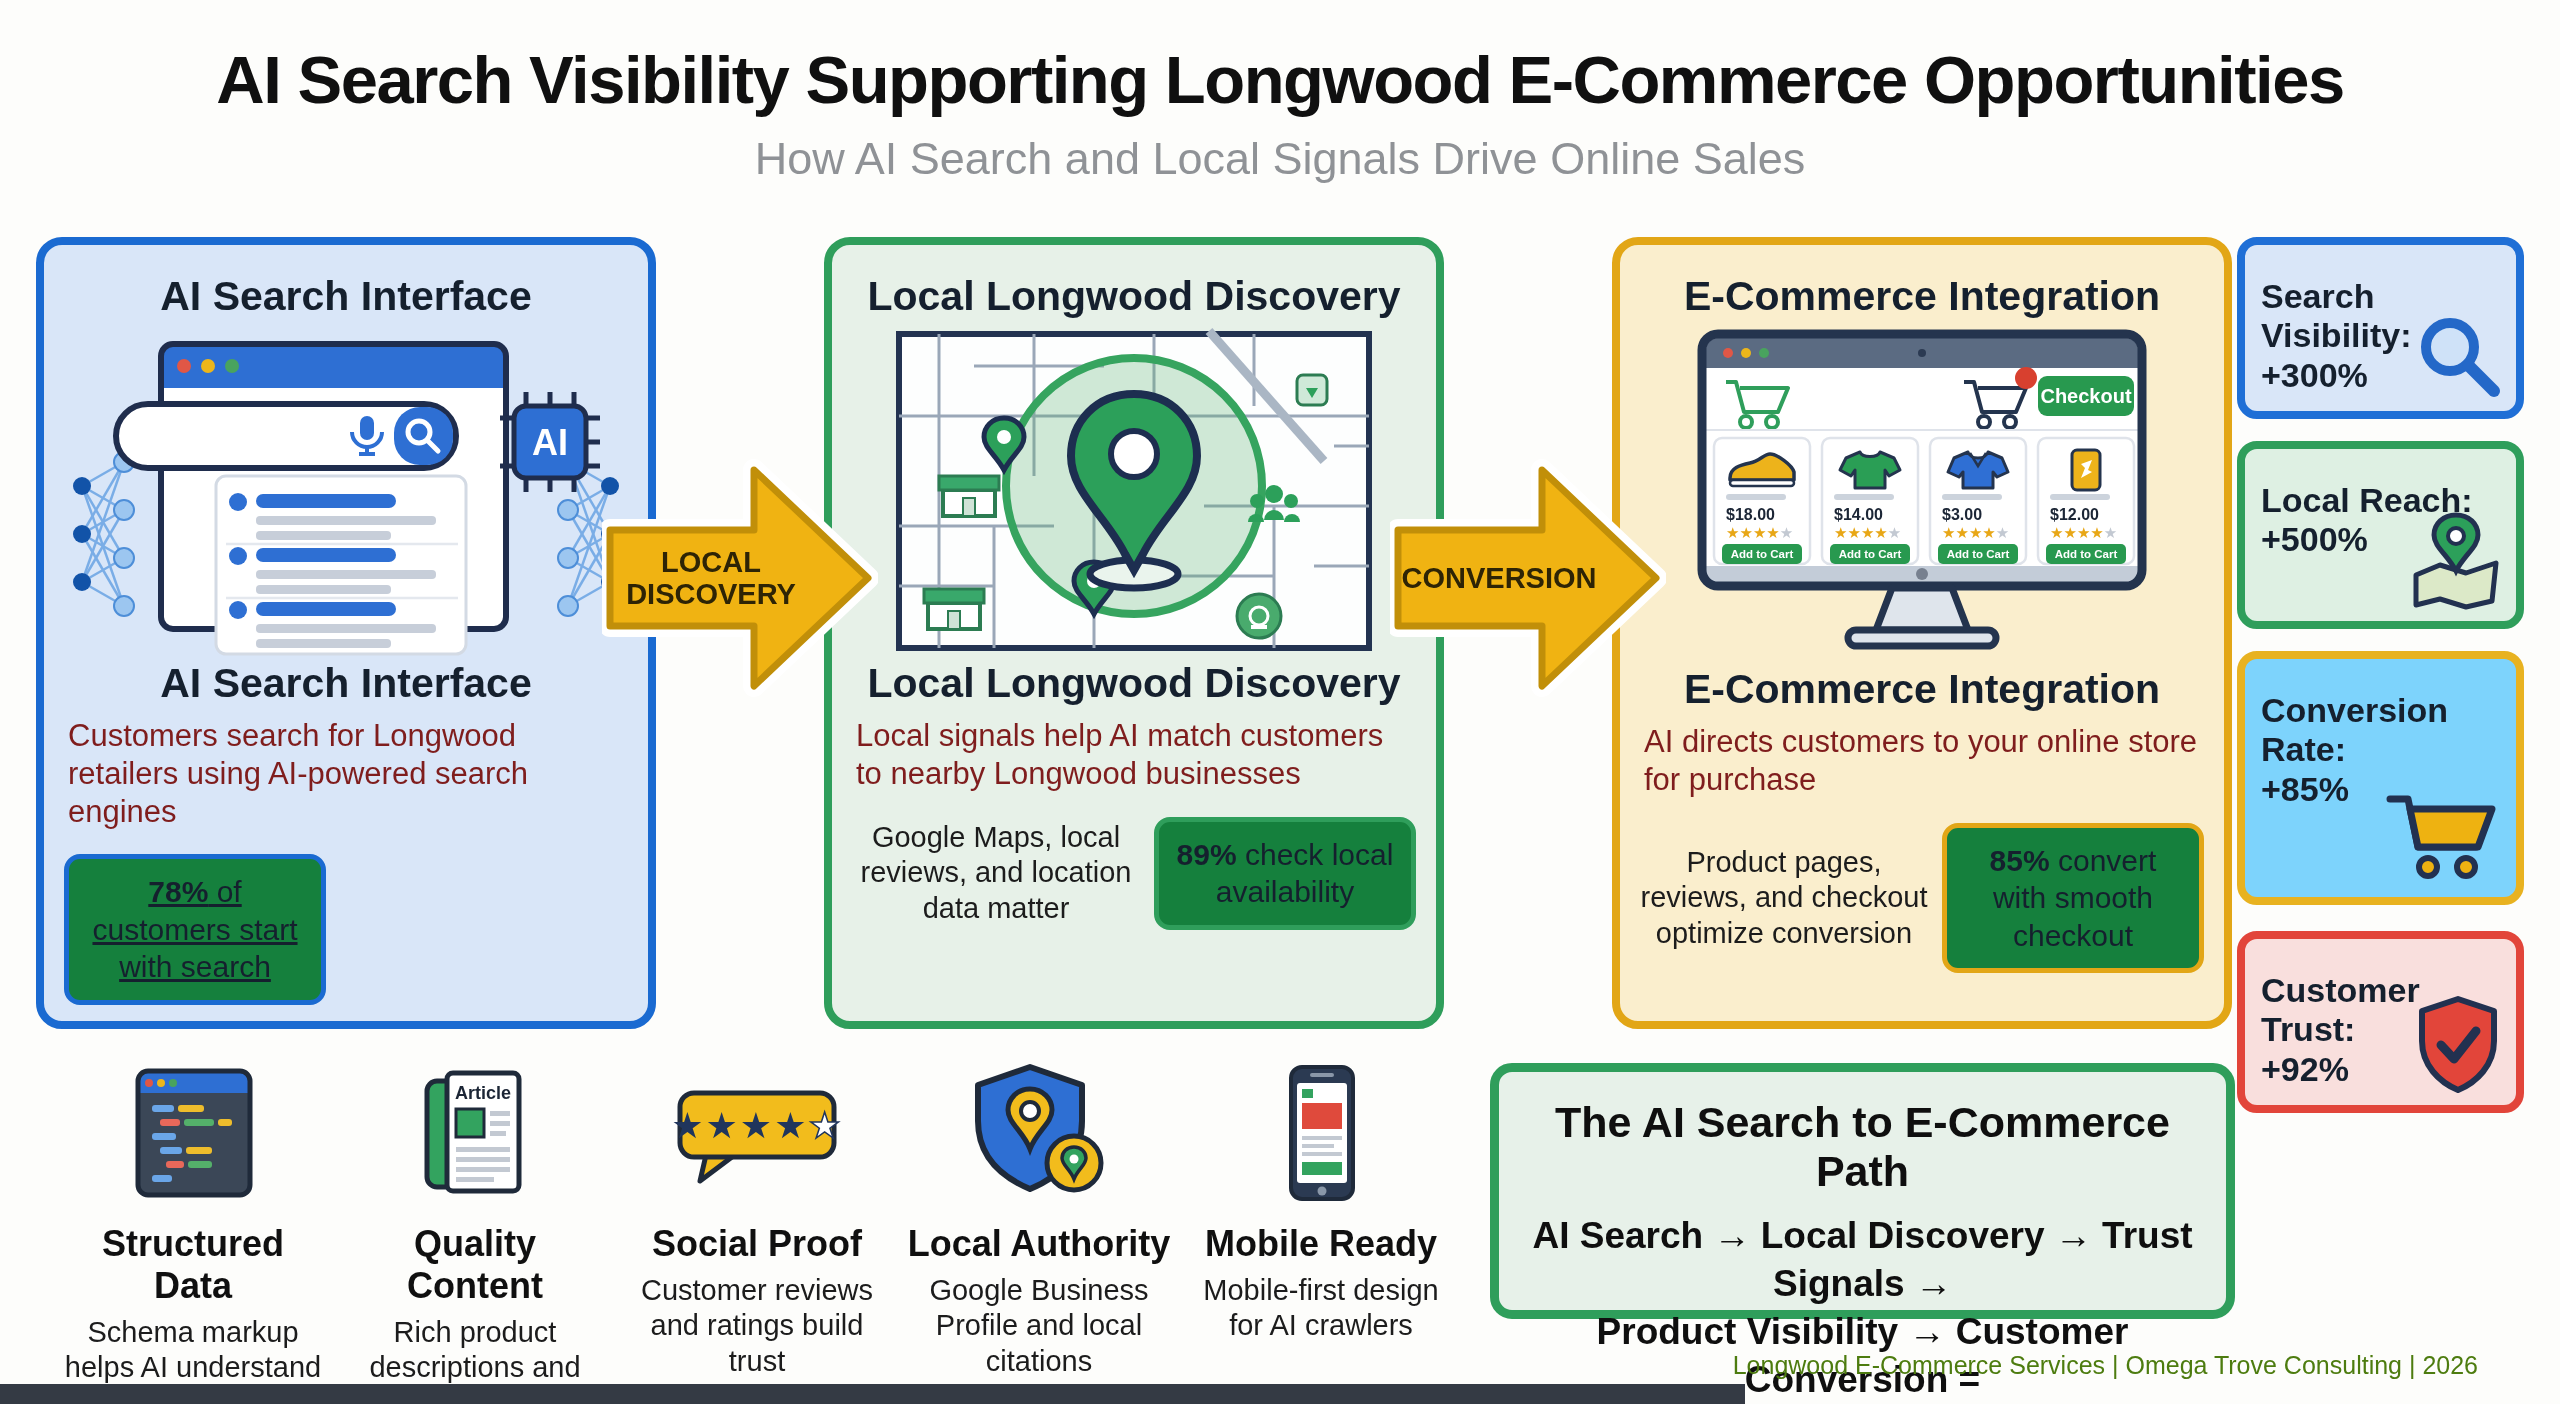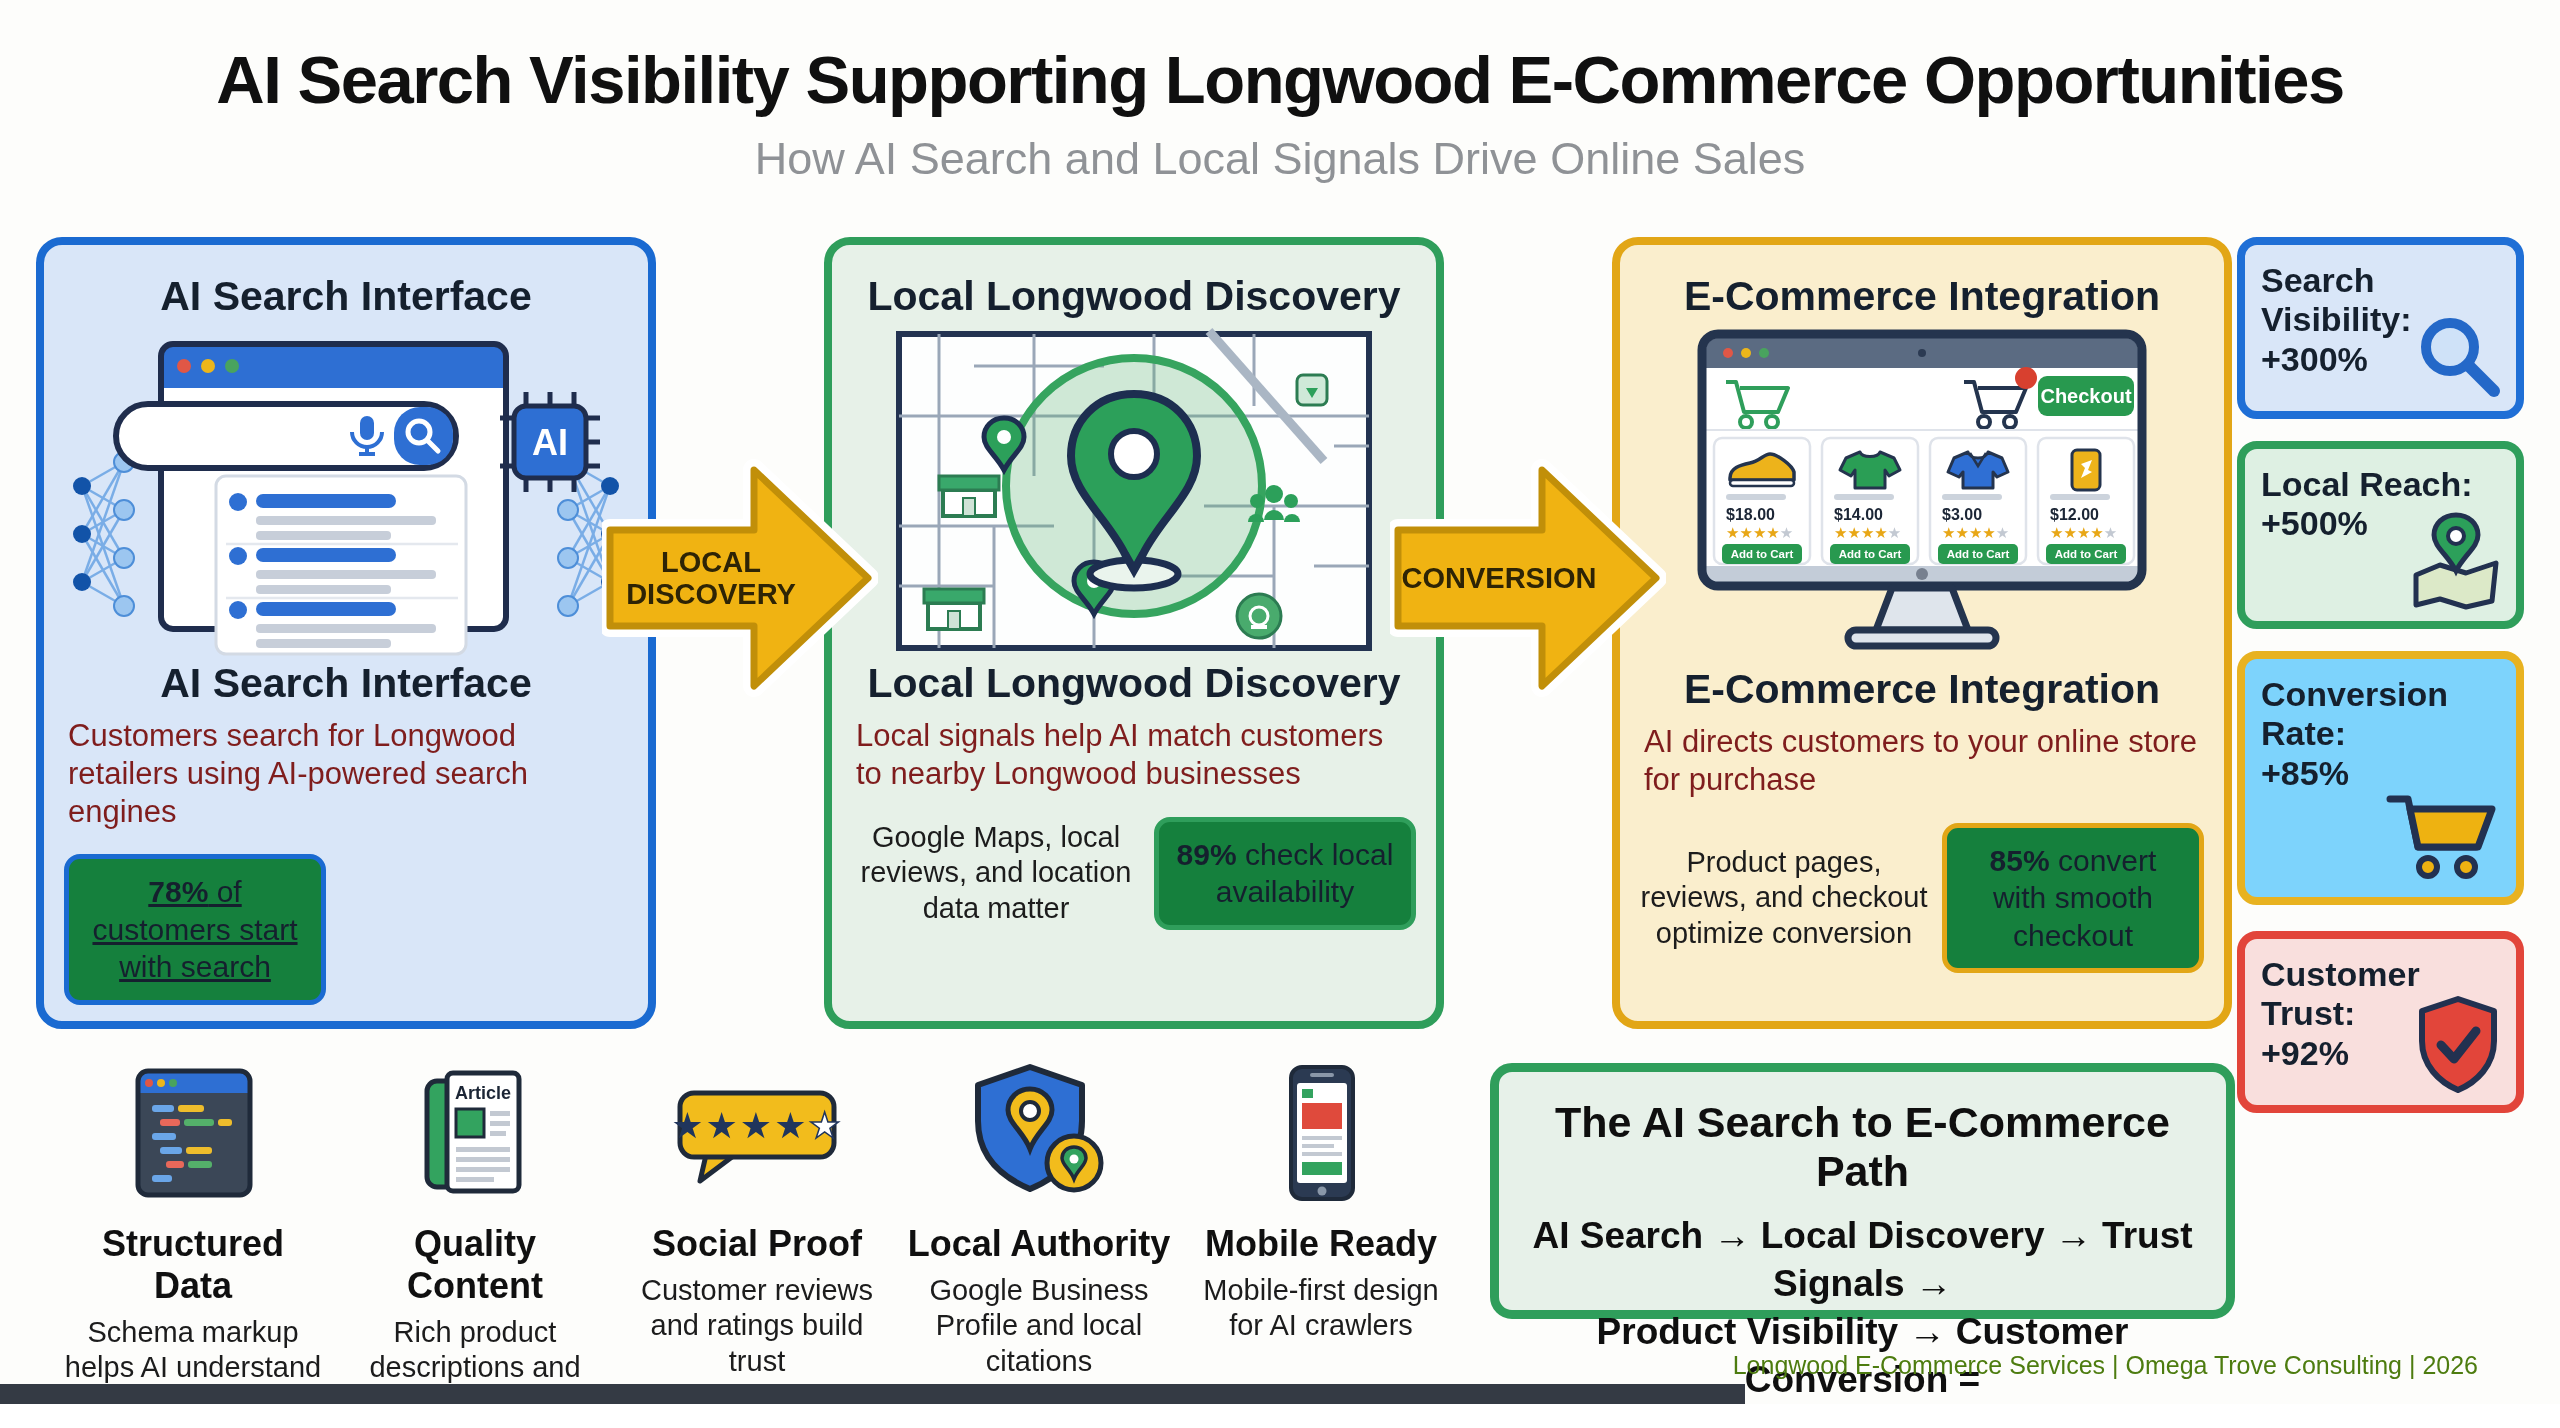--- a/index.html
+++ b/index.html
@@ -30,21 +30,21 @@
   .panel-green .stat-box{border-color:#2f9e5b;}
   .panel-yellow .stat-box{border-color:#e2a616;}
 
   
   .arrow-zone{width:168px;height:792px;position:relative;flex-shrink:0;z-index:6;}
   .arrow{position:absolute;top:215px;left:-54px;width:276px;height:252px;}
   .arrow-label{position:absolute;top:215px;left:-40px;width:190px;height:252px;display:flex;align-items:center;justify-content:center;text-align:center;font-weight:800;font-size:29px;color:#2e2405;line-height:1.12;z-index:7;}
 
   
   .sidebar{width:287px;margin-left:auto;display:flex;flex-direction:column;flex-shrink:0;position:relative;z-index:3;}
-  .stat-card{border:8px solid;border-radius:20px;padding:16px 16px;position:relative;box-sizing:border-box;}
+  .stat-card{border:8px solid;border-radius:20px;padding:32px 16px;position:relative;box-sizing:border-box;}
   .card-blue{background:#d9e6f8;border-color:#1f6fd6;height:182px;}
   .card-green{background:#def0e3;border-color:#2f9e5b;height:188px;margin-top:22px;}
   .card-yellow{background:#7dd3fc;border-color:#e8b220;height:254px;margin-top:22px;}
   .card-red{background:#f9dfdd;border-color:#e2453a;height:182px;margin-top:26px;}
   .stat-label,.stat-value{font-size:34px;font-weight:800;color:#15202e;line-height:1.16;}
   .stat-icon{position:absolute;right:12px;bottom:10px;}
 
   
   .bottom{display:flex;align-items:flex-start;padding:18px 40px 0 52px;}
   .features{display:flex;}

